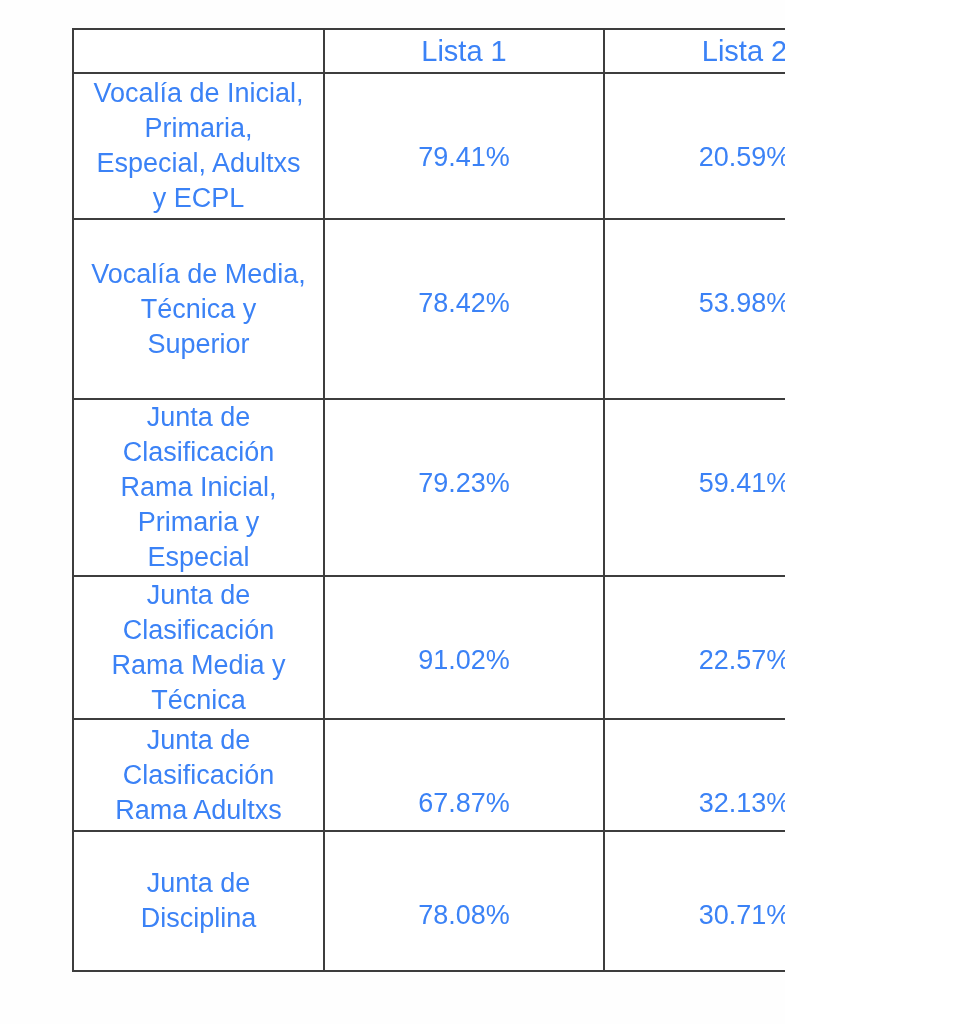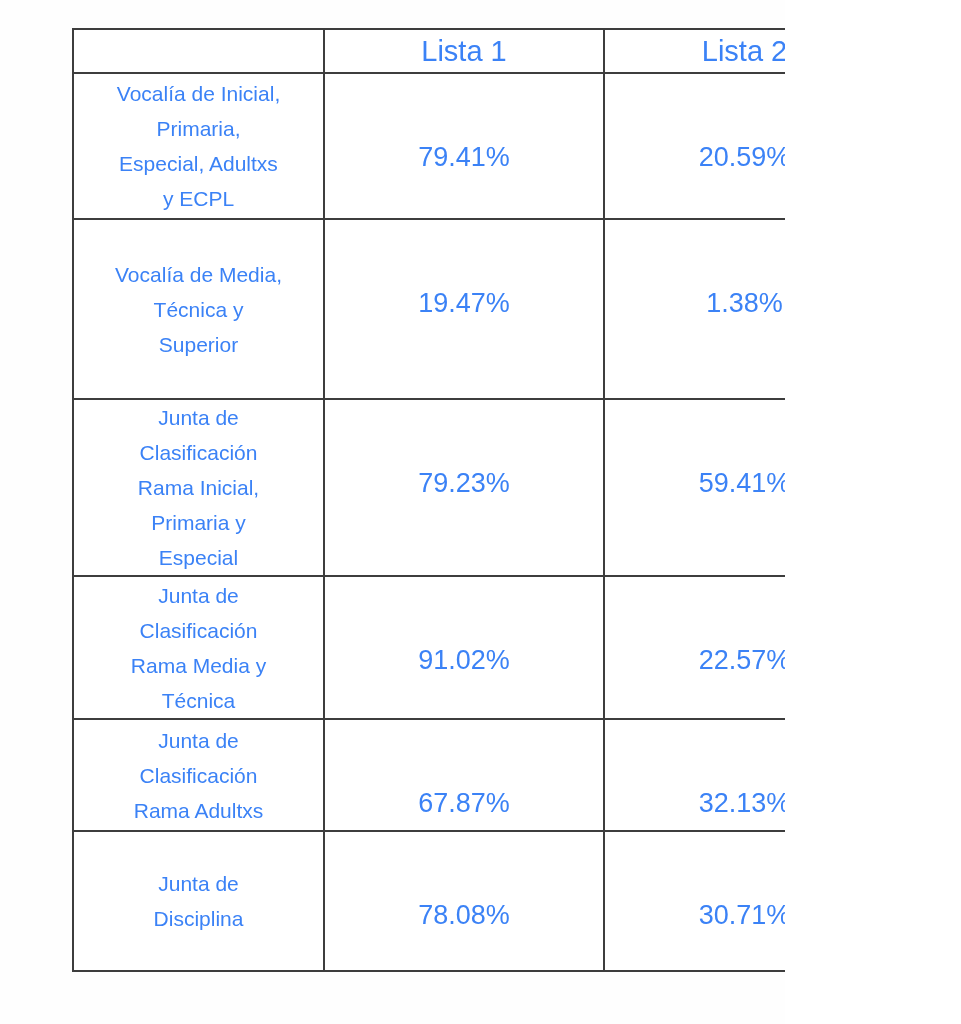--- a/index.html
+++ b/index.html
@@ -34,21 +34,21 @@
     border: none;
     background: transparent;
   }
   td.header-cell {
     font-size: 29px;
     vertical-align: middle;
     line-height: 40px;
   }
   tr.header-row { height: 44px; }
   td.label-cell {
-    font-size: 21px;
+    font-size: 27px;
     line-height: 35px;
     vertical-align: middle;
     white-space: pre-line;
     padding: 0 14px;
   }
   td.value-cell {
     font-size: 27px;
     line-height: 30px;
     vertical-align: top;
     padding-top: 68px;
@@ -81,22 +81,22 @@
 Primaria,
 Especial, Adultxs
 y ECPL</td>
       <td class="value-cell">79.41%</td>
       <td class="value-cell">20.59%</td>
     </tr>
     <tr class="row-2">
       <td class="label-cell">Vocalía de Media,
 Técnica y
 Superior</td>
-      <td class="value-cell">19.47%</td>
-      <td class="value-cell">1.38%</td>
+      <td class="value-cell">78.42%</td>
+      <td class="value-cell">53.98%</td>
     </tr>
     <tr class="row-3">
       <td class="label-cell">Junta de
 Clasificación
 Rama Inicial,
 Primaria y
 Especial</td>
       <td class="value-cell">79.23%</td>
       <td class="value-cell">59.41%</td>
     </tr>

